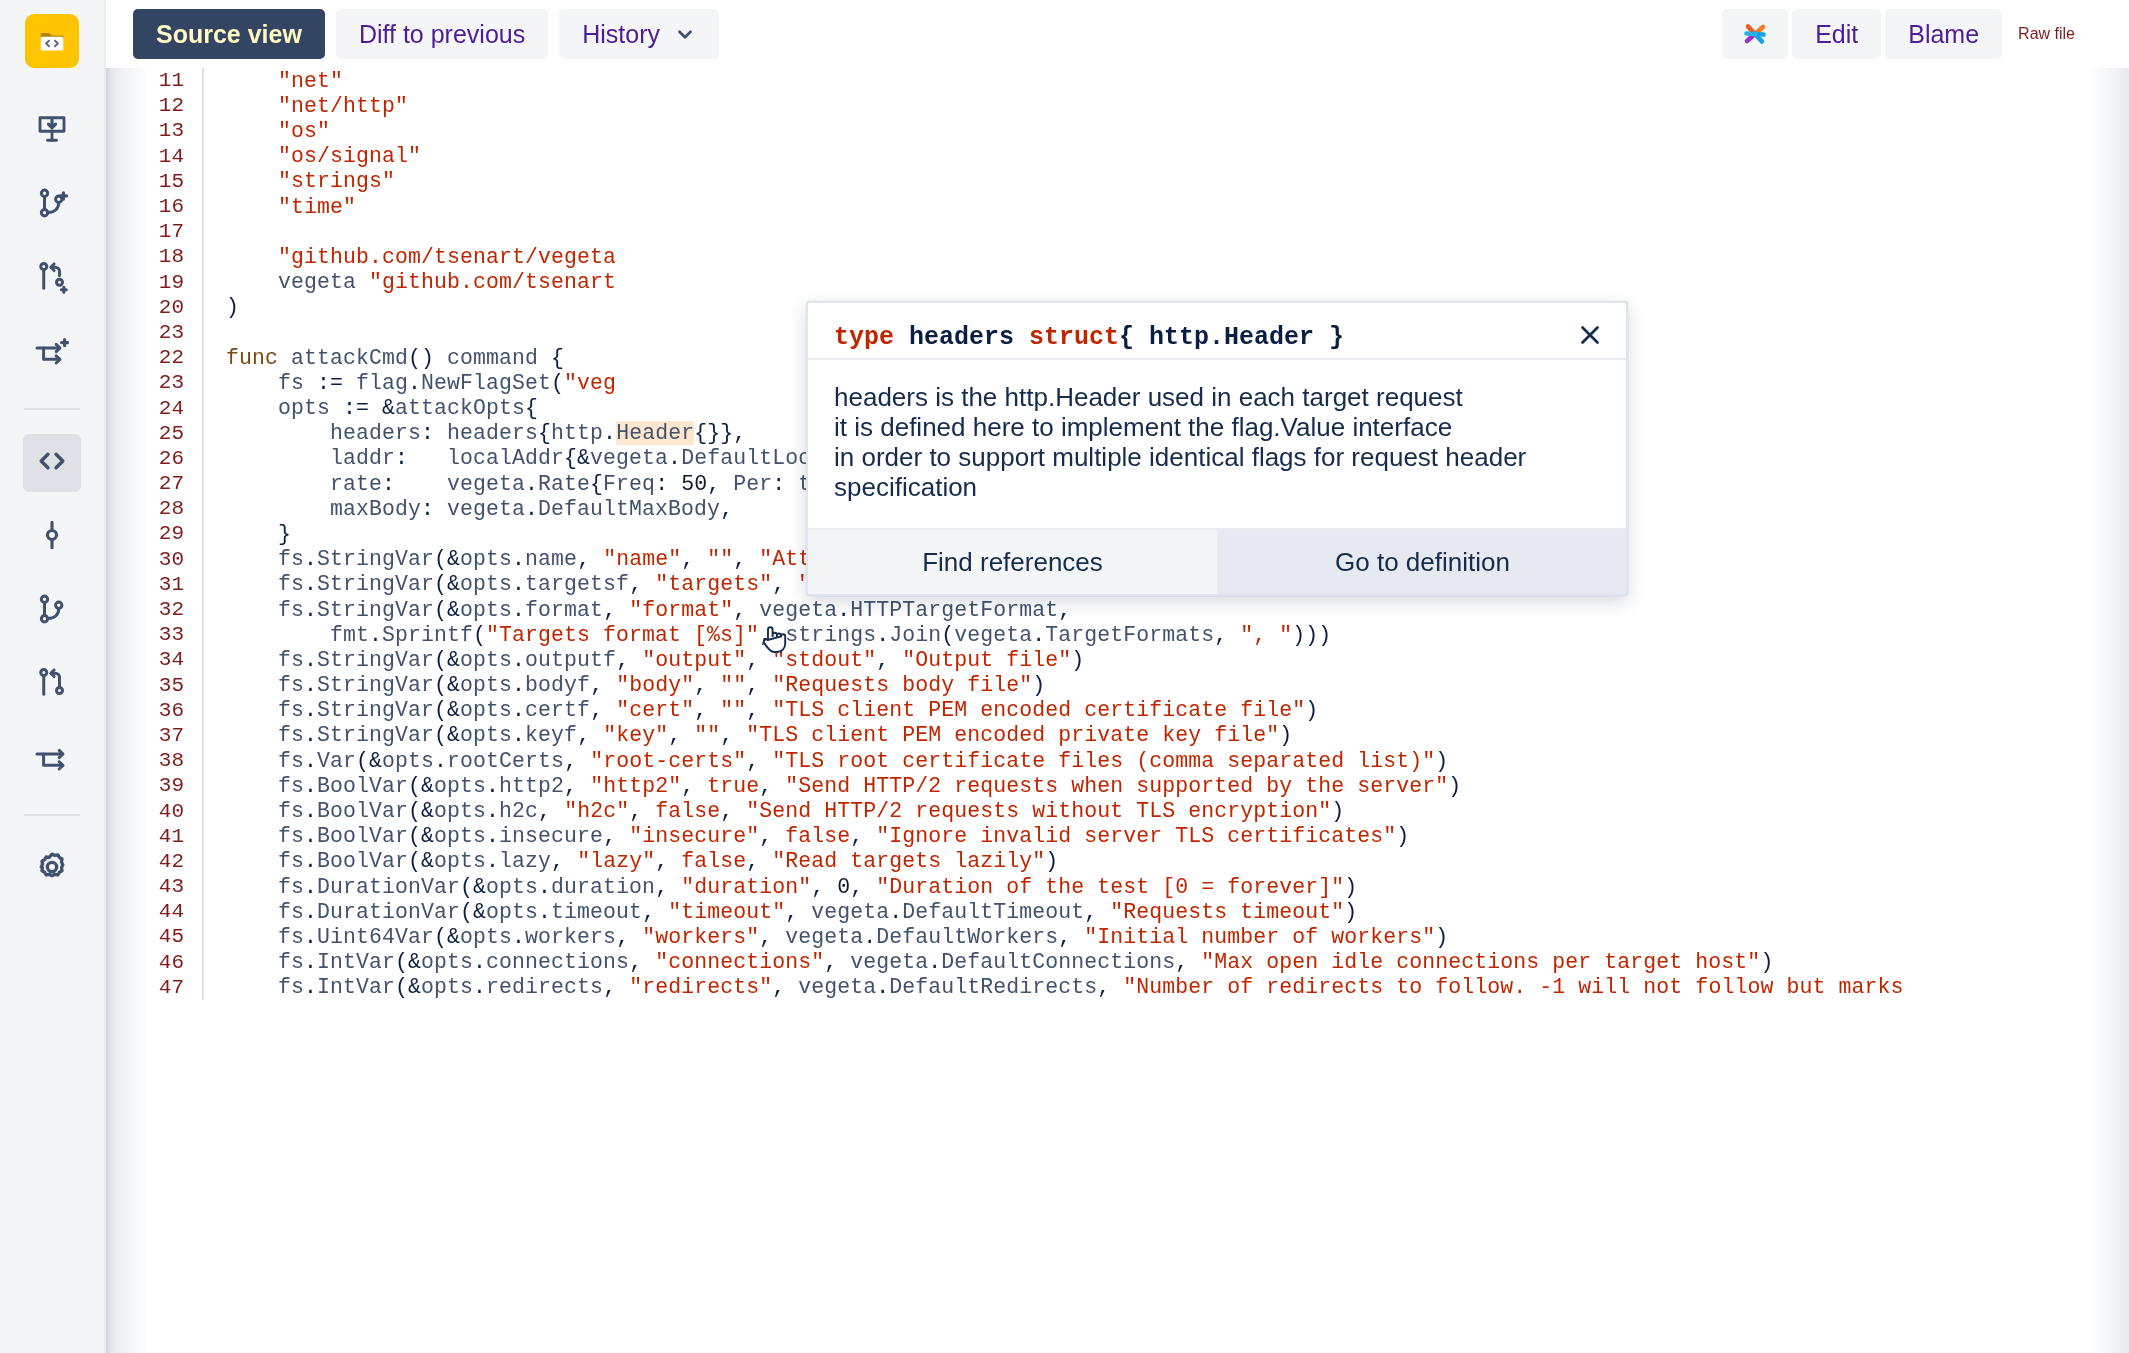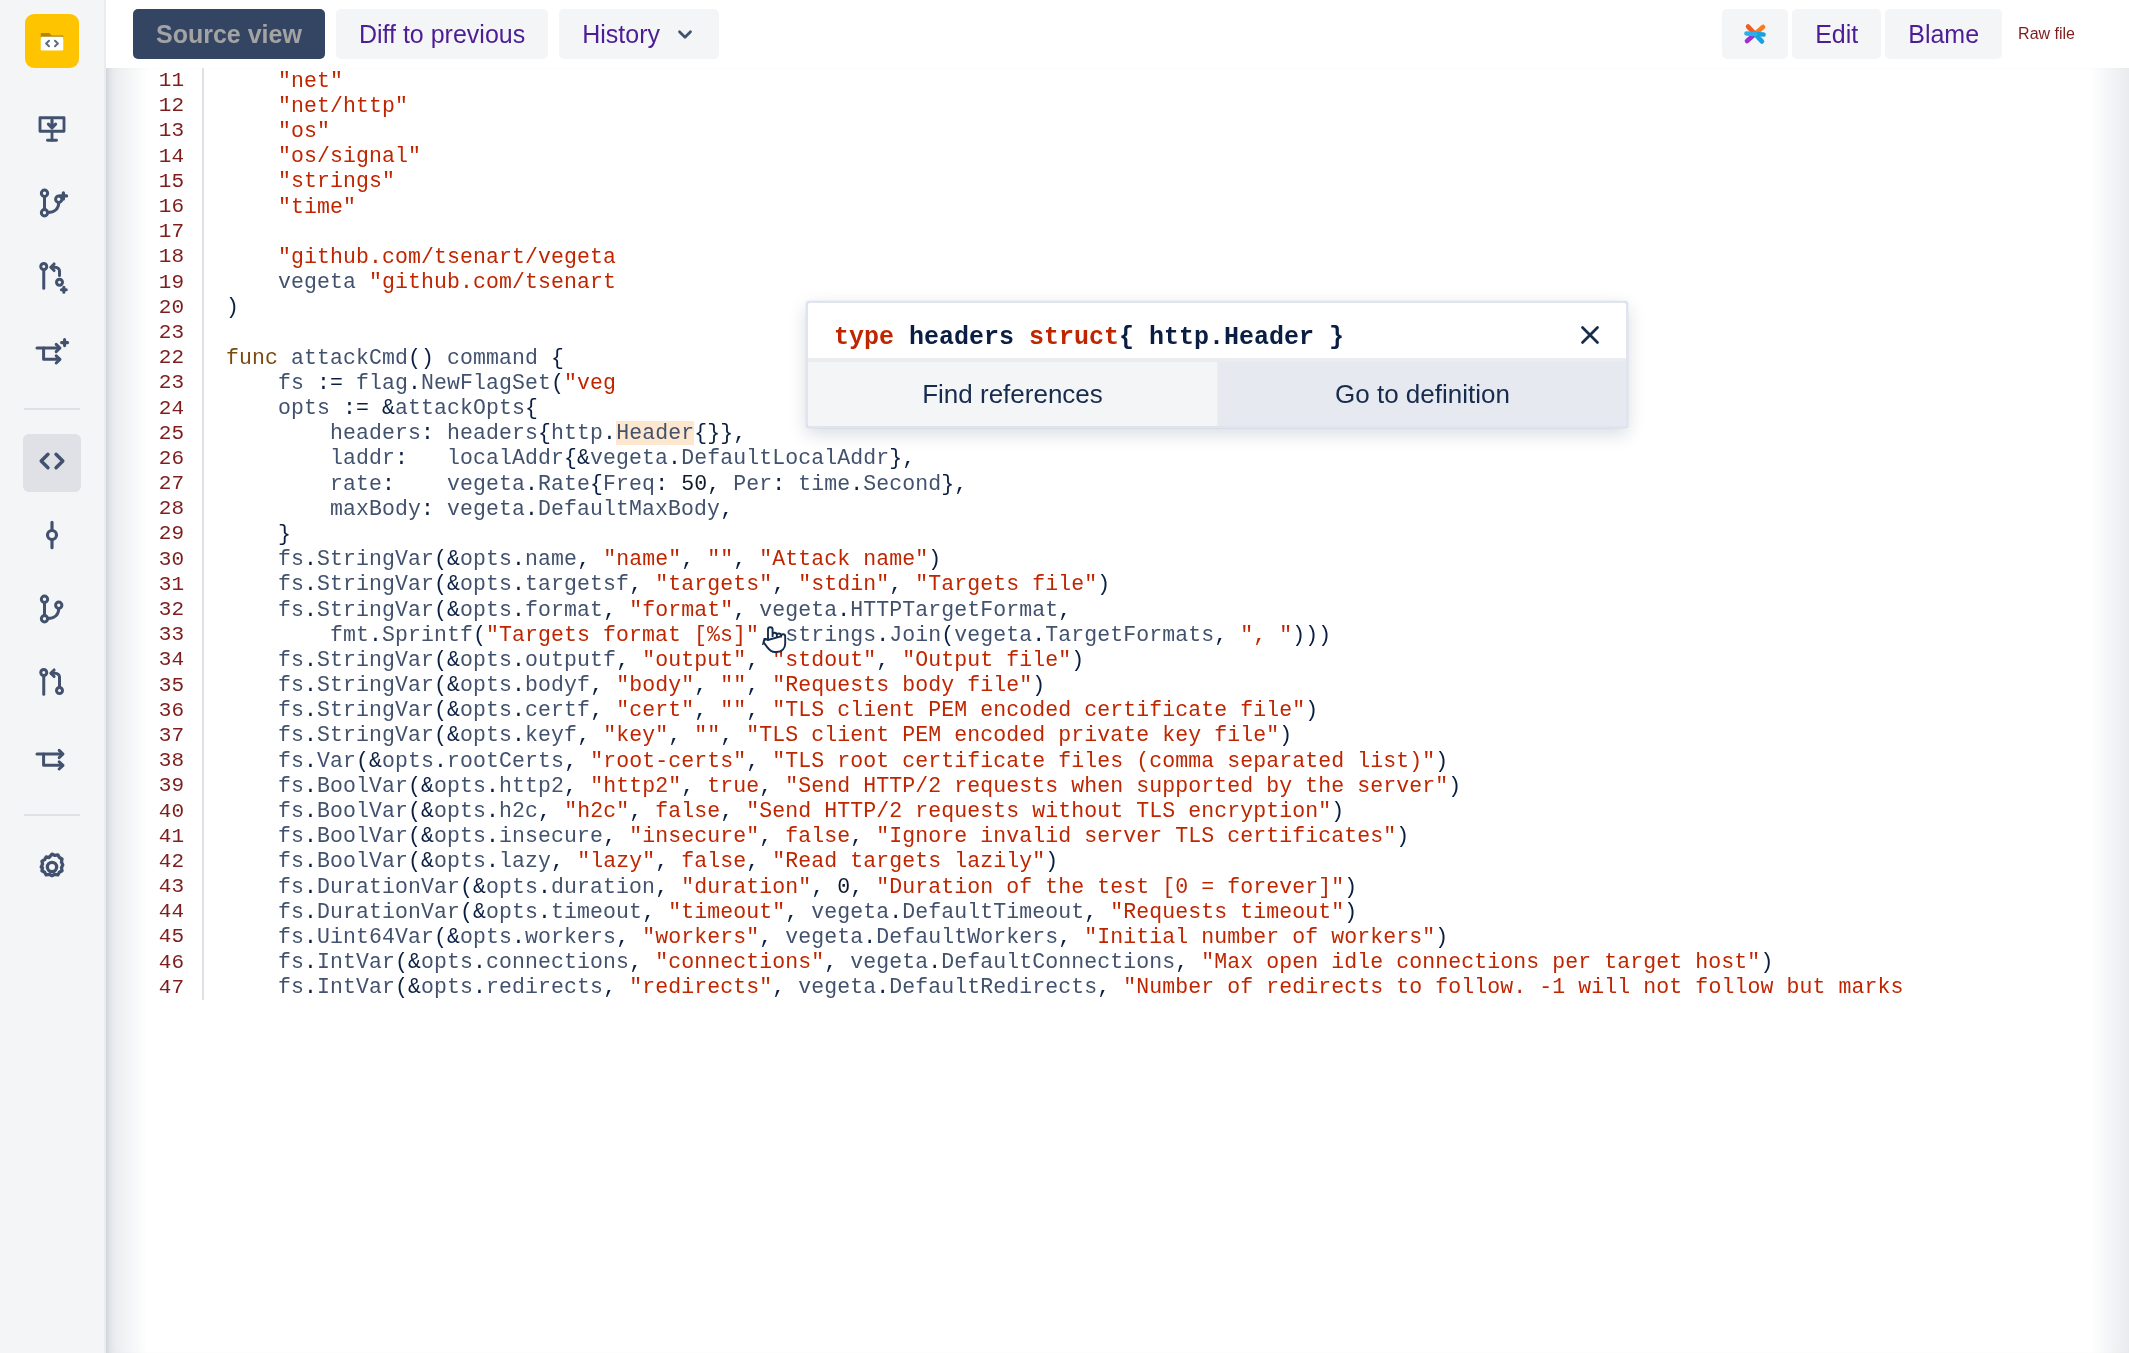--- a/index.html
+++ b/index.html
@@ -63,21 +63,21 @@
     height: 50px;
     border: none; border-radius: 5px;
     background: #f4f5f7;
     color: #4c1d95;
     font-family: "Liberation Sans", sans-serif;
     font-size: 25px;
     padding: 0 23px;
     display: inline-flex; align-items: center; gap: 14px;
     cursor: pointer; white-space: nowrap;
   }
-  .btn.primary { background: #344563; color: #a3a3a3; font-weight: bold; }
+  .btn.primary { background: #344563; color: #fef9c3; font-weight: bold; }
   .btn.icon-only { padding: 0; width: 66px; justify-content: center; }
   .link-btn {
     background: transparent; border: none;
     color: #7f1d1d; font-size: 16px; cursor: pointer;
     font-family: "Liberation Sans", sans-serif;
     padding: 0 12px; height: 50px; display: inline-flex; align-items: center;
     white-space: nowrap;
   }
 
   
@@ -552,20 +552,24 @@
 
       <div id="popup">
         <div class="pop-sig">
           <span id="sig-holder"><span class="s-str">type</span><span class="s-pun"> headers </span><span class="s-str">struct</span><span class="s-pun">{ http.Header }</span></span>
           <button class="pop-close">
             <svg width="30" height="30" viewBox="0 0 24 24" fill="none" stroke="#172b4d" stroke-width="2.2" stroke-linecap="round">
               <path d="M6 6l12 12M18 6L6 18"></path>
             </svg>
           </button>
         </div>
+        <div class="pop-body">headers is the http.Header used in each target request
+it is defined here to implement the flag.Value interface
+in order to support multiple identical flags for request header
+specification</div>
         <div class="pop-actions">
           <button class="pop-act">Find references</button>
           <button class="pop-act hovered">Go to definition</button>
         </div>
       </div>
 
       <div id="cursor">
         <svg width="40" height="46" viewBox="0 0 40 46">
           <g transform="translate(2,2)">
             <path d="M8 22V11.5a2.3 2.3 0 1 1 4.6 0V19m0-2.1a2.1 2.1 0 0 1 4.2 0v2.2m0-1.5a2.1 2.1 0 0 1 4.2 0v2m0-1.2a2.1 2.1 0 0 1 4.2 0v7.2c0 5-3.4 8.4-8.4 8.4h-2c-3.4 0-5-1.4-7.4-4.6l-3.2-4.3a2.4 2.4 0 0 1 3.6-3.1z" fill="#ffffff" stroke="#172b4d" stroke-width="1.9" stroke-linejoin="round"></path>

